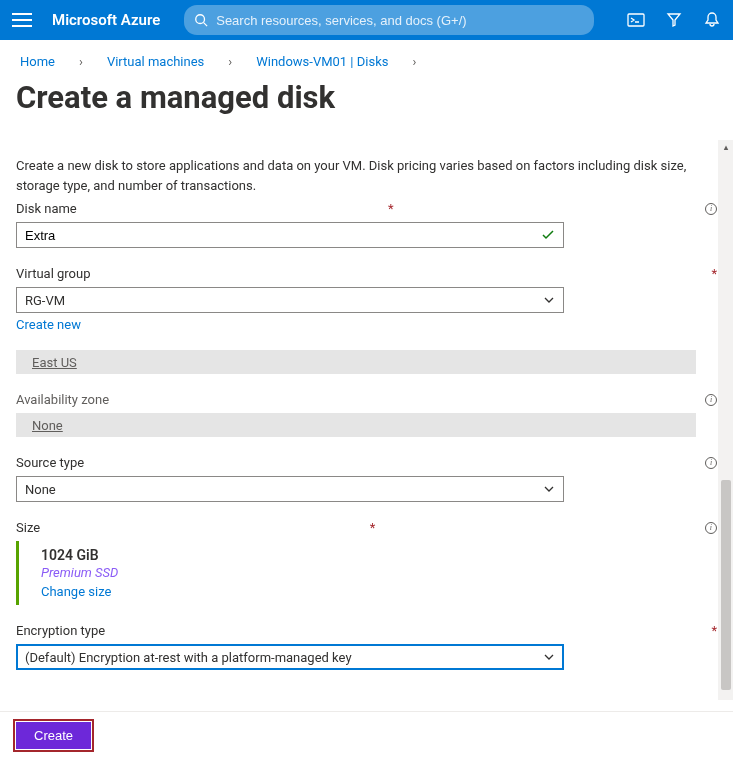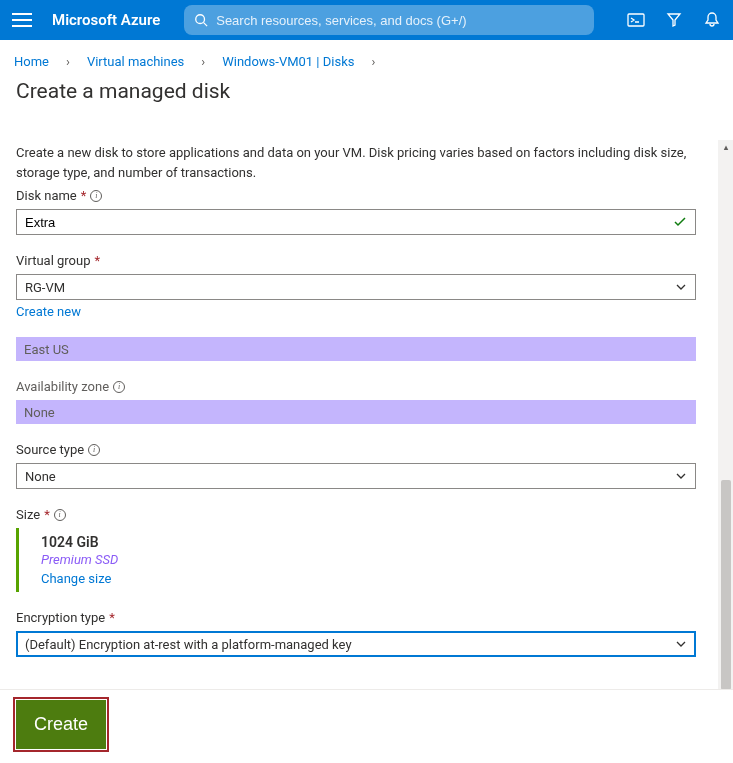--- a/index.html
+++ b/index.html
@@ -43,21 +43,21 @@
       font-weight: 600;
       color: #fff;
       margin-right: 24px;
       white-space: nowrap;
     }
     .searchbar {
       flex: 1;
       max-width: 410px;
       height: 30px;
       background: #4ca0e0;
-      border-radius: 8px;
+      border-radius: 13px;
       display: flex;
       align-items: center;
       padding: 0 10px;
       color: #fff;
     }
     .searchbar svg { margin-right: 8px; flex-shrink: 0; }
     .searchbar input {
       background: transparent;
       border: none;
       outline: none;
@@ -70,35 +70,35 @@
       margin-left: auto;
       display: flex;
       align-items: center;
       gap: 20px;
       padding-left: 18px;
     }
     .top-icon { width: 18px; height: 18px; cursor: pointer; display: flex; align-items: center; justify-content: center; }
 
     
     .breadcrumb {
-      padding: 14px 14px 10px;
-      font-size: 13px;
-      display: flex;
-      align-items: center;
-      gap: 17px;
+      padding: 14px 20px 10px;
+      font-size: 13px;
+      display: flex;
+      align-items: center;
+      gap: 24px;
       color: #605e5c;
       text-align: center;
     }
     .breadcrumb a { color: #0078d4; text-decoration: none; cursor: pointer; }
     .breadcrumb .chev { color: #605e5c; }
 
     
     .page-title {
-      font-size: 21px;
-      font-weight: 400;
+      font-size: 31px;
+      font-weight: 700;
       color: #323130;
       padding: 0 16px 8px;
     }
 
     
     .content {
       padding: 32px 16px 0 16px;
       overflow-y: auto;
       position: relative;
     }
@@ -111,40 +111,41 @@
     }
 
     .field { margin-bottom: 18px; }
     .field-label {
       font-size: 13px;
       color: #323130;
       margin-bottom: 6px;
       display: flex;
       align-items: center;
       gap: 4px;
+      justify-content: space-between;
     }
     .field-label.muted { color: #605e5c; }
     .req { color: #a4262c; }
     .info-icon {
       width: 12px;
       height: 12px;
       border: 1px solid #605e5c;
       border-radius: 50%;
       display: inline-flex;
       align-items: center;
       justify-content: center;
       font-size: 8px;
       color: #605e5c;
       font-style: italic;
       font-family: serif;
       cursor: help;
     }
 
     .select-box, .text-box {
-      width: 680px;
+      width: 548px;
       height: 26px;
       border: 1px solid #8a8886;
       background: #fff;
       padding: 0 28px 0 8px;
       font-size: 13px;
       color: #323130;
       position: relative;
       display: flex;
       align-items: center;
       cursor: pointer;
@@ -160,26 +161,27 @@
       outline: none;
       width: 100%;
       font-size: 13px;
       background: transparent;
     }
     .select-box.focused { border: 1px solid #0078d4; box-shadow: inset 0 0 0 1px #0078d4; }
 
     .readonly-box {
       width: 680px;
       height: 24px;
-      background: #c4b5fd;
-      padding: 0 8px;
+      background: #e5e5e5;
+      padding: 0 16px;
       font-size: 13px;
       color: #605e5c;
       display: flex;
       align-items: center;
+      text-decoration: underline;
     }
 
     .link { color: #0078d4; font-size: 13px; cursor: pointer; text-decoration: none; display: inline-block; margin-top: 4px; }
 
     .size-block {
       border-left: 3px solid #57a300;
       padding: 6px 0 6px 22px;
       margin-top: 6px;
     }
     .size-val { font-size: 14px; font-weight: 600; color: #323130; }
@@ -189,25 +191,25 @@
     .bottom-bar {
       position: absolute;
       bottom: 0;
       left: 0;
       right: 0;
       padding: 10px 16px 14px;
       border-top: 1px solid #edebe9;
       background: #fff;
     }
     .create-btn {
-      background: #4d7c0f;
+      background: #6d28d9;
       color: #fff;
       border: none;
-      padding: 14px 18px;
-      font-size: 18px;
+      padding: 6px 18px;
+      font-size: 13px;
       cursor: pointer;
       outline: 2px solid #a4262c;
       outline-offset: 1px;
     }
 
     
     .scroll-hint {
       position: absolute;
       right: 0;
       top: 140px;

